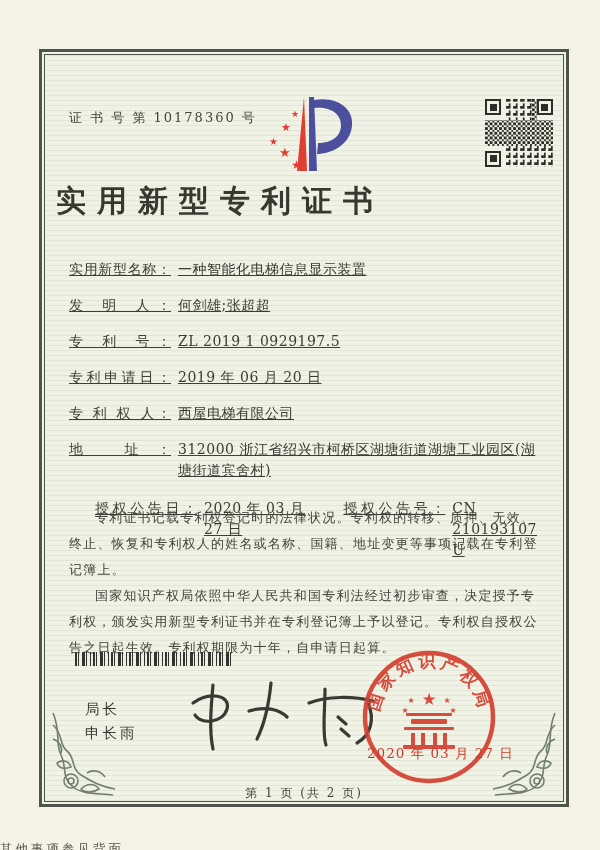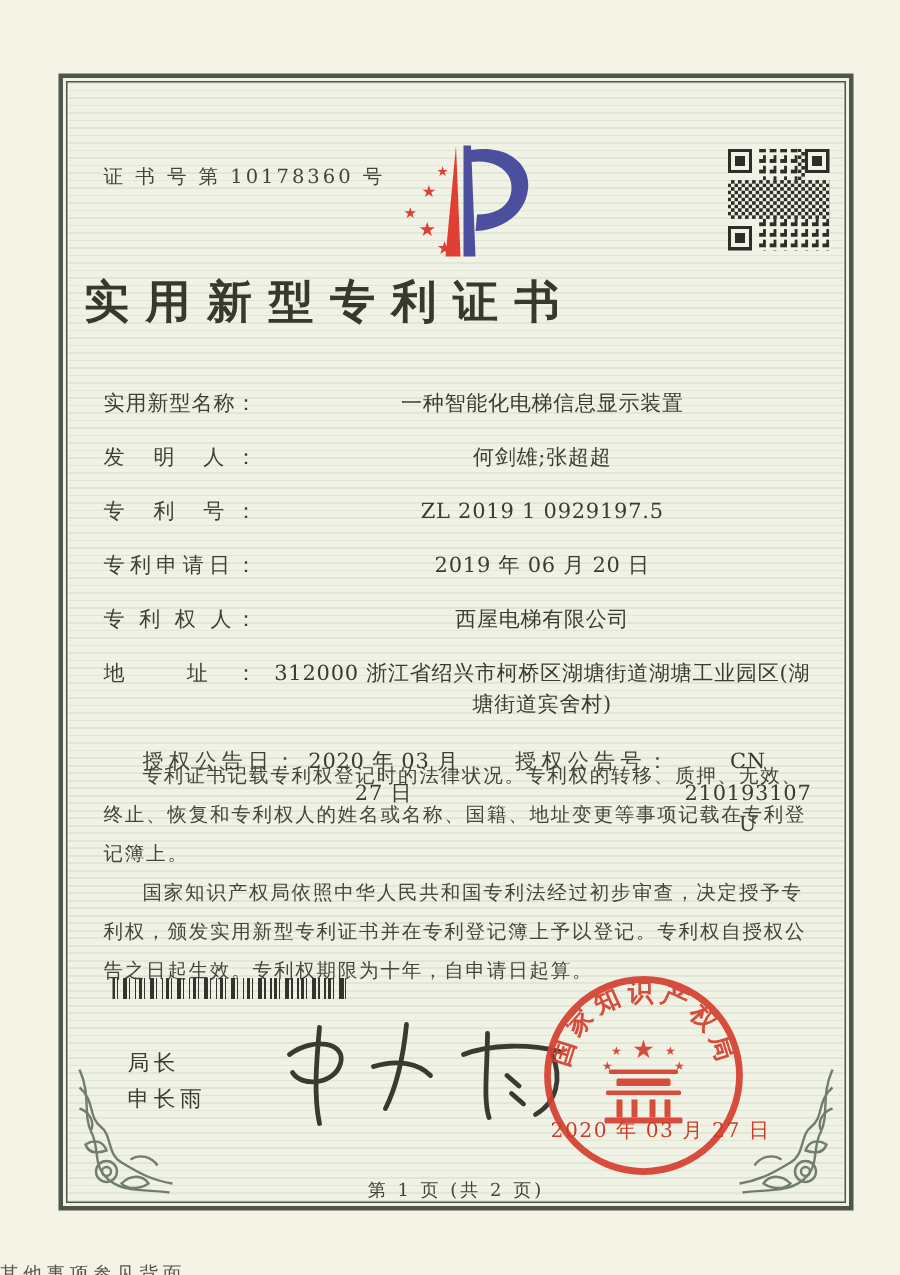--- a/index.html
+++ b/index.html
@@ -23,28 +23,28 @@
     position:absolute;left:24px;top:38px;
     font-size:13px;letter-spacing:2px;color:#454439;margin-top:16px;
   }
   .logo{position:absolute;left:216px;top:40px;width:100px;height:80px;}
   .qr{position:absolute;left:440px;top:44px;width:68px;height:68px;}
   .title{
     position:absolute;left:0;top:126px;width:100%;
     text-align:left;font-size:30px;font-weight:600;
     letter-spacing:11px;color:#39382f;text-indent:11px;
   }
-  .fields{position:absolute;left:24px;top:204px;width:476px;font-size:14px;}
+  .fields{position:absolute;left:24px;top:204px;width:476px;font-size:14px;text-decoration:underline;}
   .frow{display:flex;margin-bottom:15px;line-height:21px;}
   .flabel{
     flex:0 0 102px;white-space:nowrap;
     text-align:justify;text-align-last:justify;text-justify:inter-character;
     color:#403f36;
   }
-  .fvalue{flex:1;margin-left:7px;letter-spacing:0.5px;color:#3c3b33;text-align:center;}
+  .fvalue{flex:1;margin-left:7px;letter-spacing:0.5px;color:#3c3b33;}
   .grant-row{display:flex;margin-top:17px;line-height:21px;margin-left:26px;}
   .grant-row .pair{display:flex;}
   .grant-row .pair.second{margin-left:36px;}
   .paras{
     position:absolute;left:24px;top:450px;width:472px;
     font-size:13px;line-height:26px;letter-spacing:1.2px;color:#46443b;
   }
   .paras p{margin:0;text-indent:2em;}
   .barcode{
     position:absolute;left:30px;top:597px;width:158px;height:14px;

